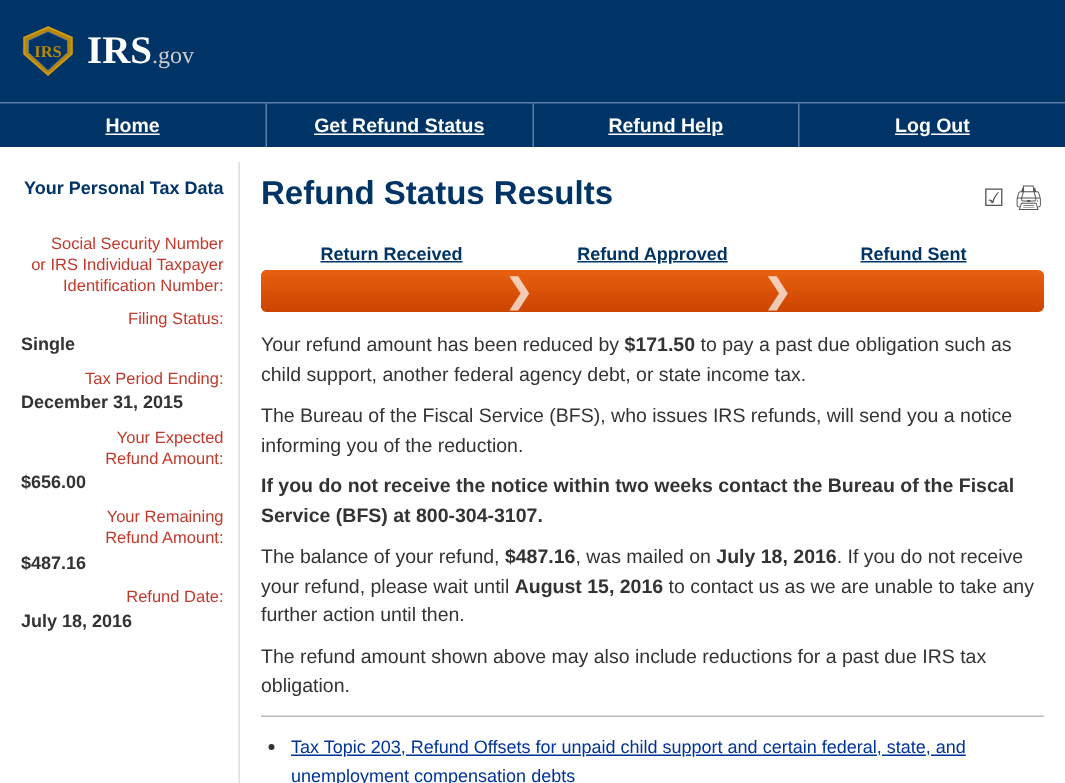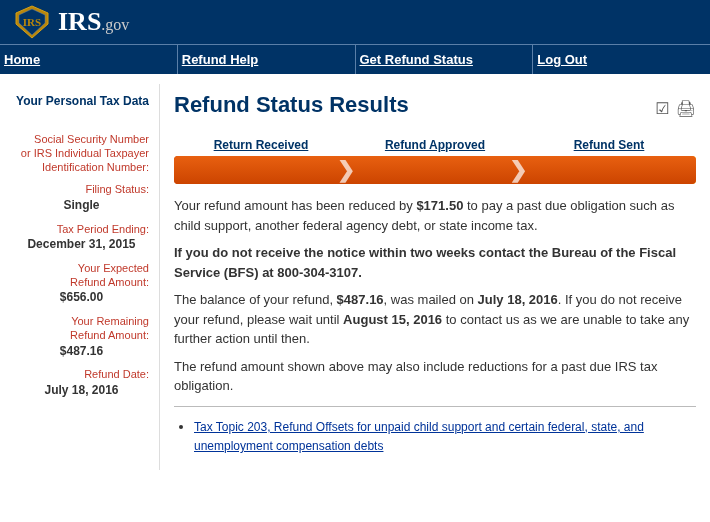--- a/index.html
+++ b/index.html
@@ -1,21 +1,21 @@
 <!DOCTYPE html>
 <html><head>
   <meta charset="utf-8">
   <style>
     * { margin: 0; padding: 0; box-sizing: border-box; }
     body { font-family: Arial, sans-serif; font-size: 13px; background: #fff; width: 710px; }
 
     
     .header {
       background: #003366;
-      padding: 4px 14px;
+      padding: 16px 14px;
       display: flex;
       align-items: center;
       gap: 8px;
     }
     .irs-logo-shield {
       width: 36px; height: 36px;
     }
     .irs-logo-text {
       color: #fff;
       font-size: 26px;
@@ -30,21 +30,21 @@
     }
 
     
     .nav-bar {
       background: #003366;
       display: flex;
       border-top: 1px solid #5a7fa8;
     }
     .nav-item {
       flex: 1;
-      text-align: left;
+      text-align: center;
       padding: 7px 4px;
       color: #fff;
       font-size: 13px;
       font-weight: bold;
       border-right: 1px solid #5a7fa8;
       cursor: pointer;
       text-decoration: underline;
     }
     .nav-item:last-child { border-right: none; }
 
@@ -72,21 +72,21 @@
       line-height: 1.3;
     }
     .sidebar-label {
       text-align: right;
       color: #c0392b;
       font-size: 11px;
       line-height: 1.3;
       margin-top: 8px;
     }
     .sidebar-value {
-      text-align: center;
+      text-align: left;
       font-weight: bold;
       font-size: 12px;
       color: #333;
       line-height: 1.4;
     }
 
     
     .content {
       flex: 1;
       padding: 8px 14px 10px 14px;
@@ -212,22 +212,22 @@
   <svg class="irs-logo-shield" viewBox="0 0 36 36" xmlns="http://www.w3.org/2000/svg">
     <polygon points="18,2 34,9 34,20 18,34 2,20 2,9" fill="#b8860b" stroke="#d4a017" stroke-width="1"></polygon>
     <polygon points="18,5 31,11 31,19 18,31 5,19 5,11" fill="#003366" stroke="#5a7fa8" stroke-width="0.5"></polygon>
     <text x="18" y="22" text-anchor="middle" fill="#b8860b" font-size="11" font-weight="bold" font-family="Georgia,serif">IRS</text>
   </svg>
   <div class="irs-logo-text">IRS<span>.gov</span></div>
 </div>
 
 <div class="nav-bar">
   <div class="nav-item">Home</div>
+  <div class="nav-item">Get Refund Status</div>
   <div class="nav-item">Refund Help</div>
-  <div class="nav-item">Get Refund Status</div>
   <div class="nav-item">Log Out</div>
 </div>
 
 <div class="main-wrapper">
 
   <div class="sidebar">
     <div class="sidebar-section-title">Your Personal Tax Data</div>
 
     <div class="sidebar-label">Social Security Number<br>or IRS Individual Taxpayer<br>Identification Number:</div>
     <div class="sidebar-value"></div>
@@ -268,20 +268,23 @@
         <div class="progress-bar-fill"></div>
         <div class="arrow-sep" style="position:absolute;left:calc(33% - 10px);color:rgba(255,255,255,0.7);font-size:22px;">❯</div>
         <div class="arrow-sep" style="position:absolute;left:calc(66% - 10px);color:rgba(255,255,255,0.7);font-size:22px;">❯</div>
       </div>
     </div>
 
     <div class="content-body">
       <p>
         Your refund amount has been reduced by <strong>$171.50</strong> to pay a past due obligation such as child support, another federal agency debt, or state income tax.
       </p>
+      <p>
+        The Bureau of the Fiscal Service (BFS), who issues IRS refunds, will send you a notice informing you of the reduction.
+      </p>
       <p class="bold-notice">
         <strong>If you do not receive the notice within two weeks contact the Bureau of the Fiscal Service (BFS) at 800-304-3107.</strong>
       </p>
       <p>
         The balance of your refund, <strong>$487.16</strong>, was mailed on <strong>July 18, 2016</strong>. If you do not receive your refund, please wait until <strong>August 15, 2016</strong> to contact us as we are unable to take any further action until then.
       </p>
       <p>
         The refund amount shown above may also include reductions for a past due IRS tax obligation.
       </p>
 

